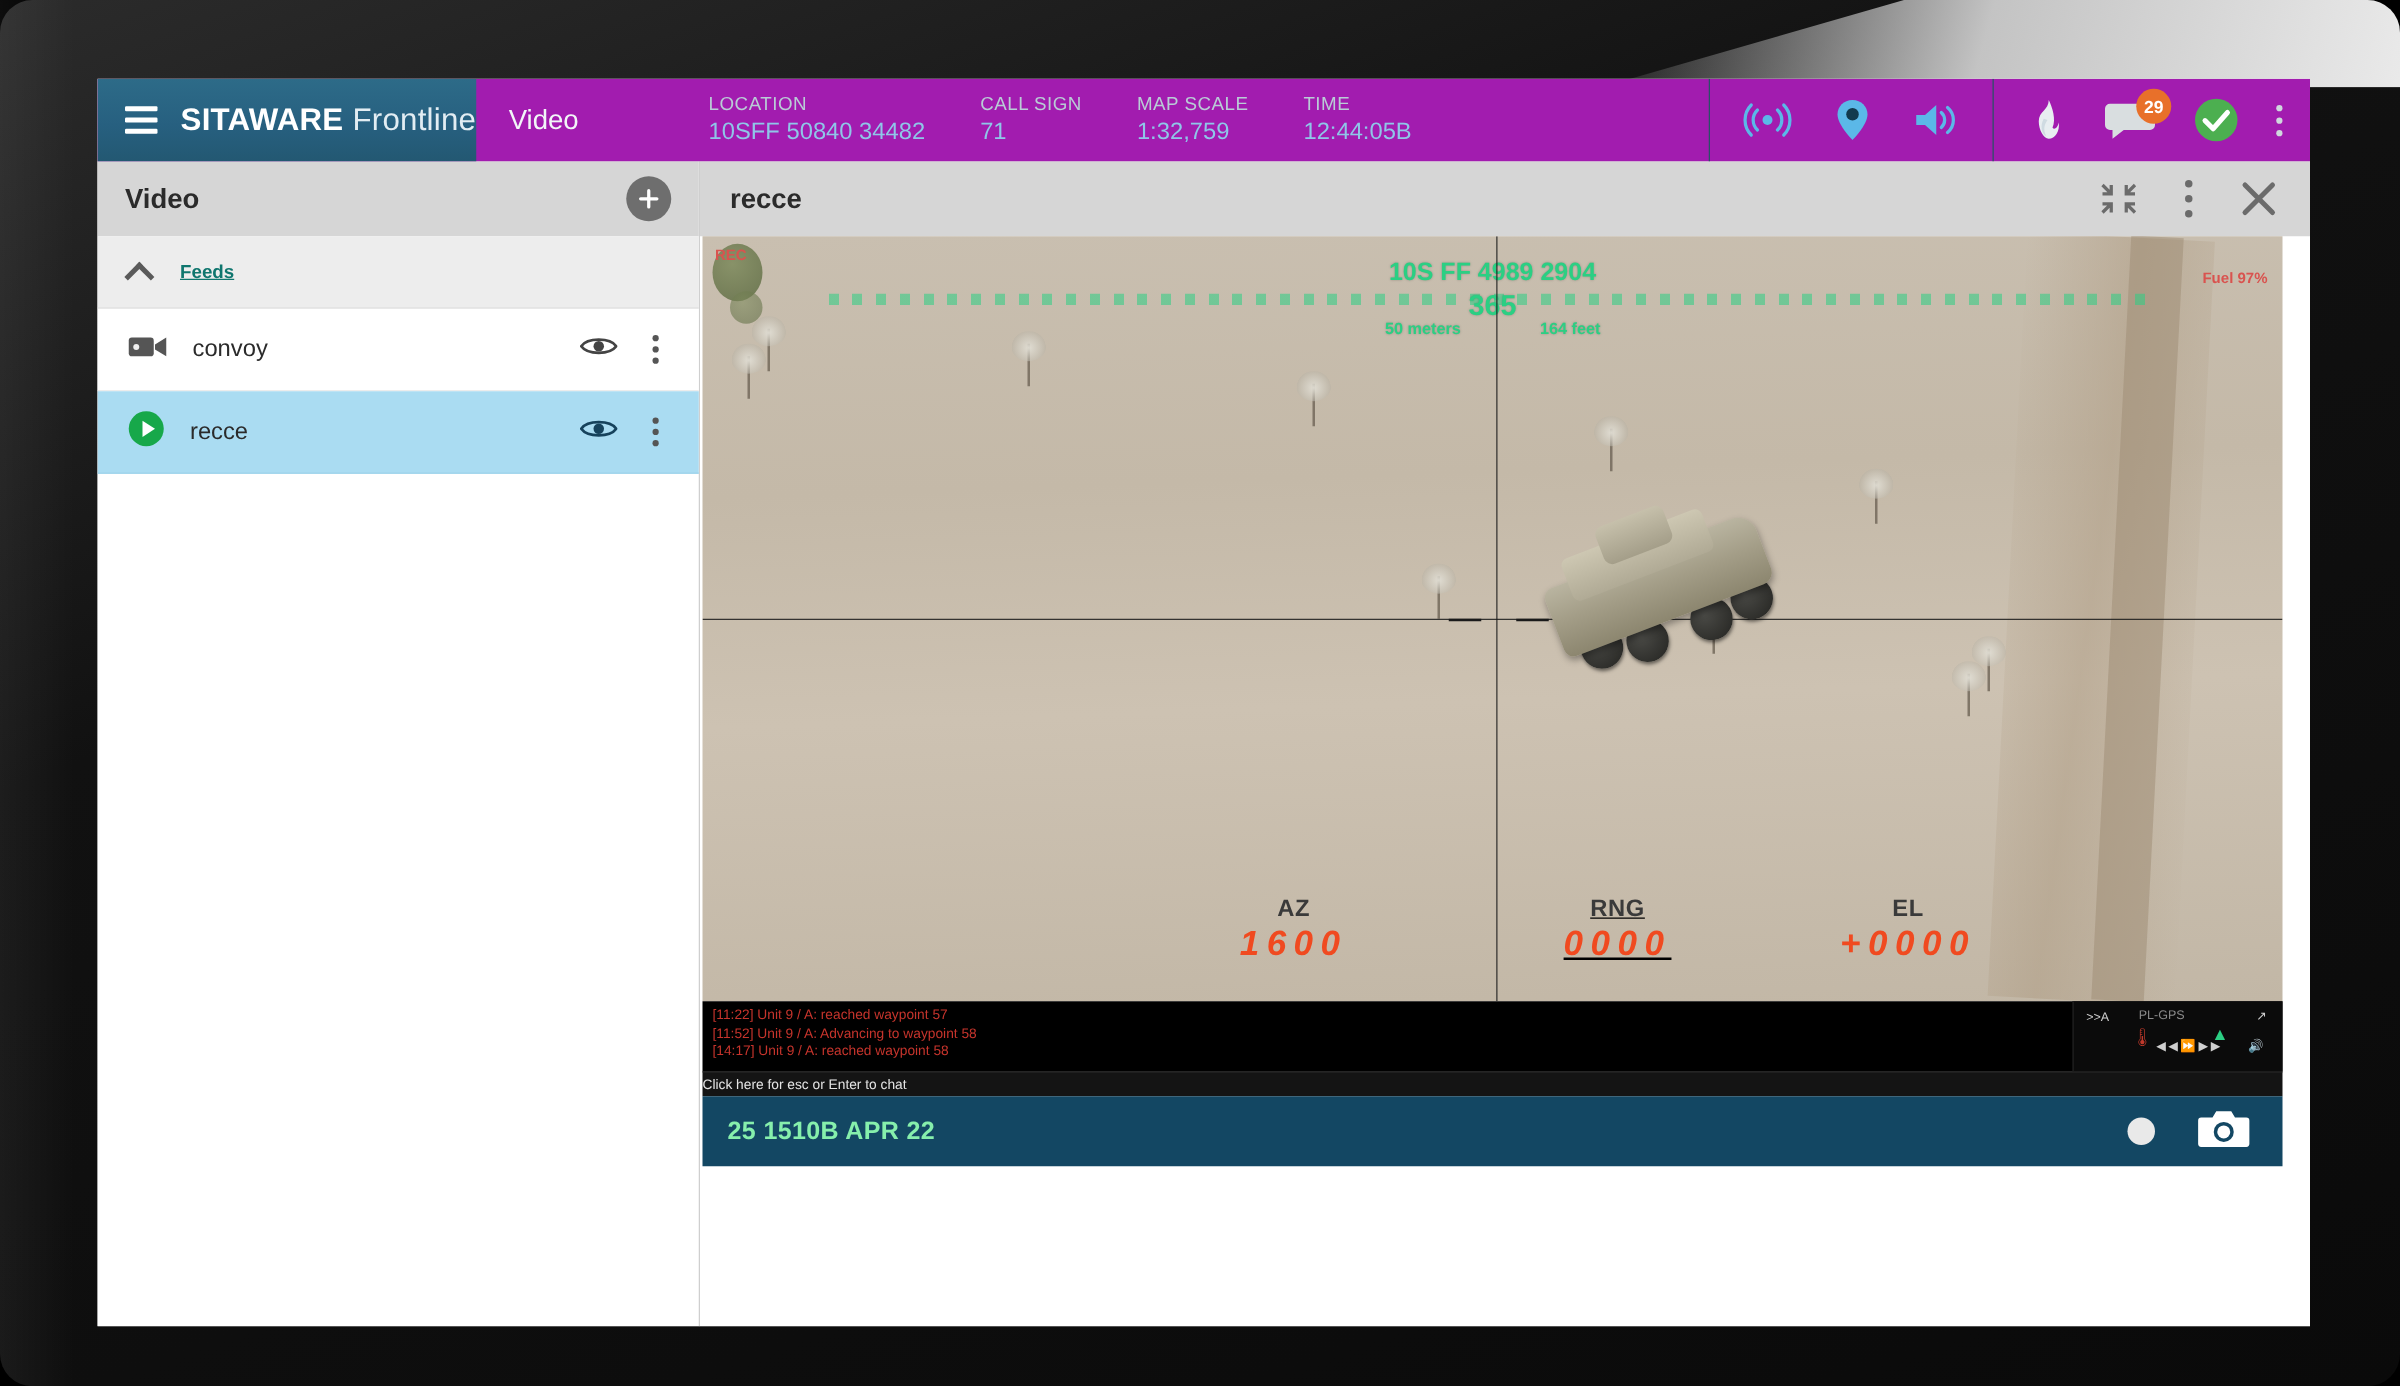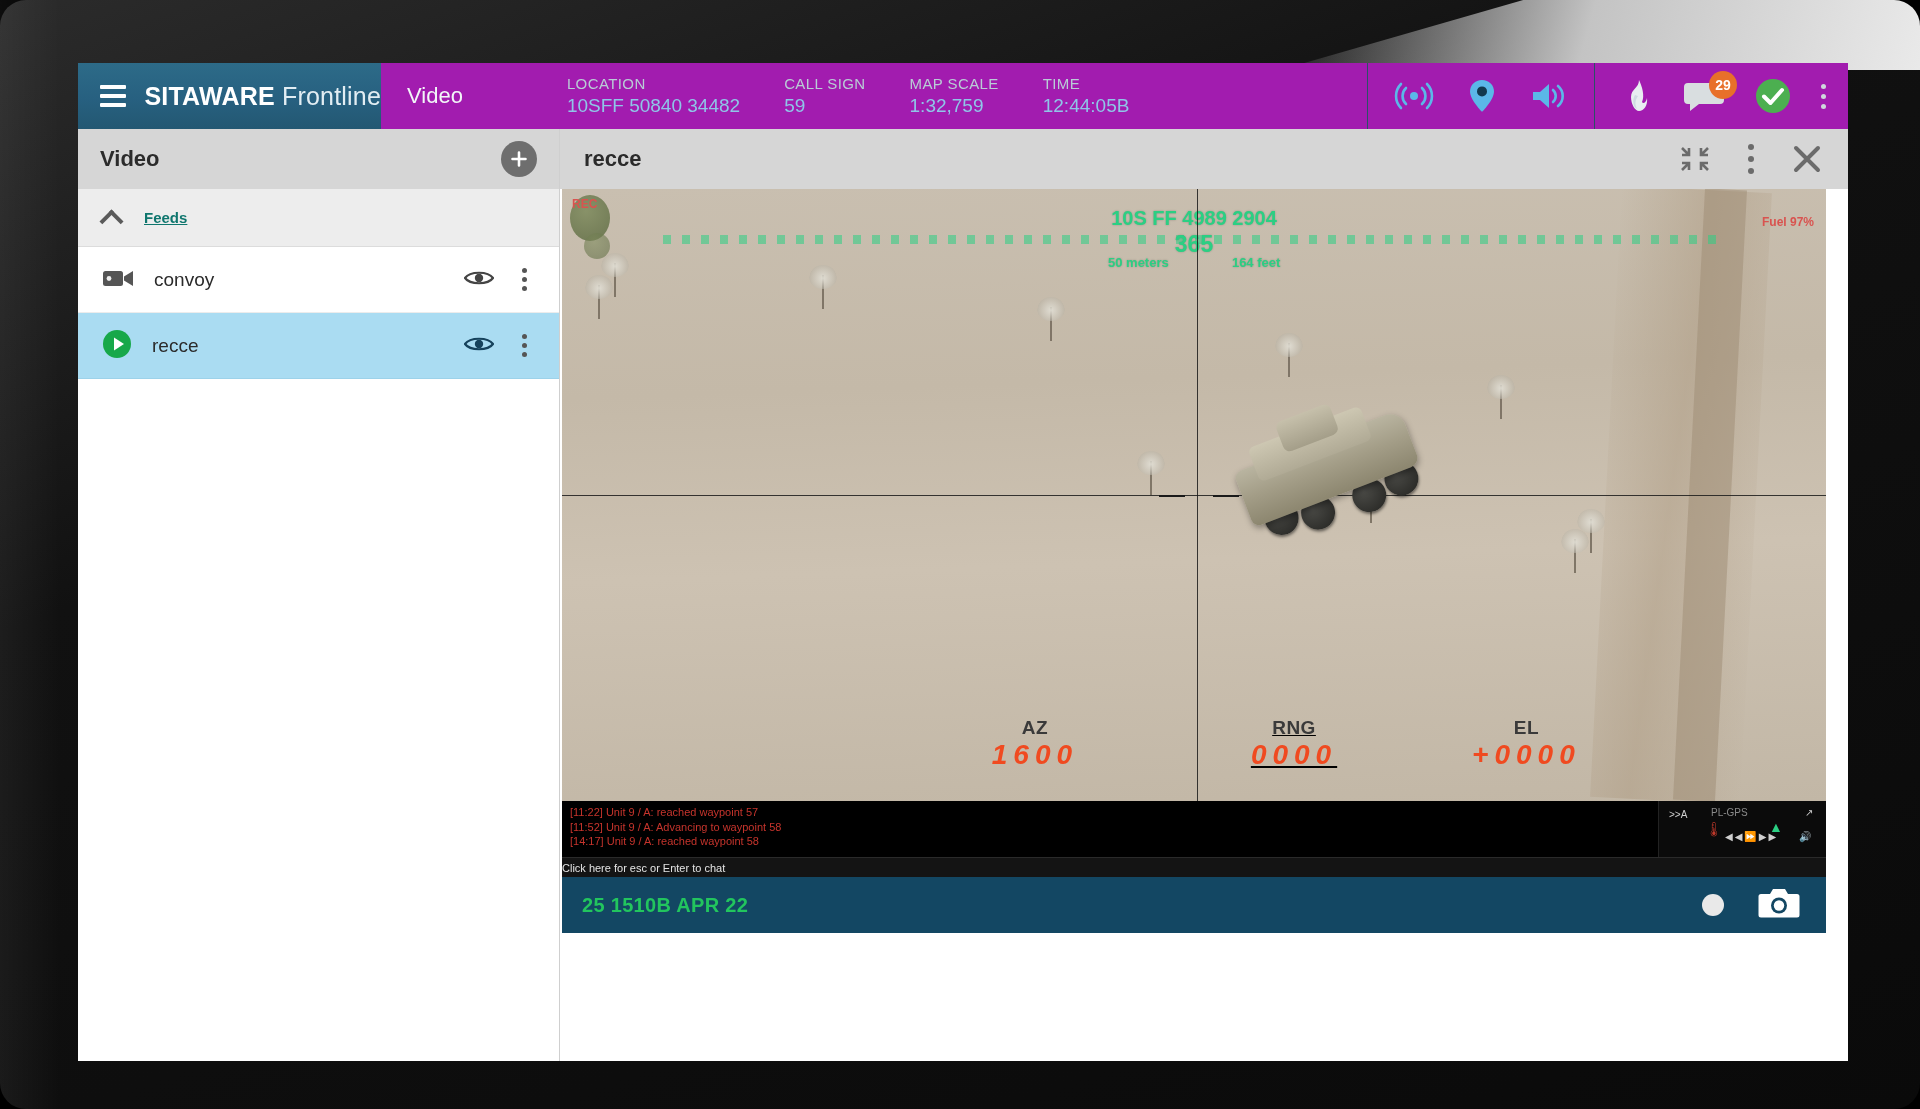--- a/index.html
+++ b/index.html
@@ -254,21 +254,21 @@
     display:flex; align-items:center; padding-left: 0;
     border-top:1px solid #2a2a2a;
   }
   #chat-placeholder { font-size: 11px; color:#e4e4e4; }
 
   
   #timestamp-bar {
     margin: 0 22px 0 2px; height: 56px; background:#134763;
     display:flex; align-items:center; padding: 0 26px 0 20px;
   }
-  #timestamp-text { font-size: 20px; color:#22c55e; font-weight:700; flex:1; letter-spacing:.3px; }
+  #timestamp-text { font-size: 20px; color:#86efac; font-weight:700; flex:1; letter-spacing:.3px; }
   #record-dot {
     width: 22px; height:22px; border-radius:50%; background:#e9e9e9; cursor:pointer;
     margin-right: 34px;
   }
   #camera-btn { cursor:pointer; }
 </style>
 </head>
 <body>
 
 <div id="tablet-shell">
@@ -293,21 +293,21 @@
 
       <div id="module-title">Video</div>
 
       <div id="status-group">
         <div class="status-field">
           <div class="status-label">LOCATION</div>
           <div class="status-value">10SFF 50840 34482</div>
         </div>
         <div class="status-field">
           <div class="status-label">CALL SIGN</div>
-          <div class="status-value">59</div>
+          <div class="status-value">71</div>
         </div>
         <div class="status-field">
           <div class="status-label">MAP SCALE</div>
           <div class="status-value">1:32,759</div>
         </div>
         <div class="status-field">
           <div class="status-label">TIME</div>
           <div class="status-value">12:44:05B</div>
         </div>
       </div>

